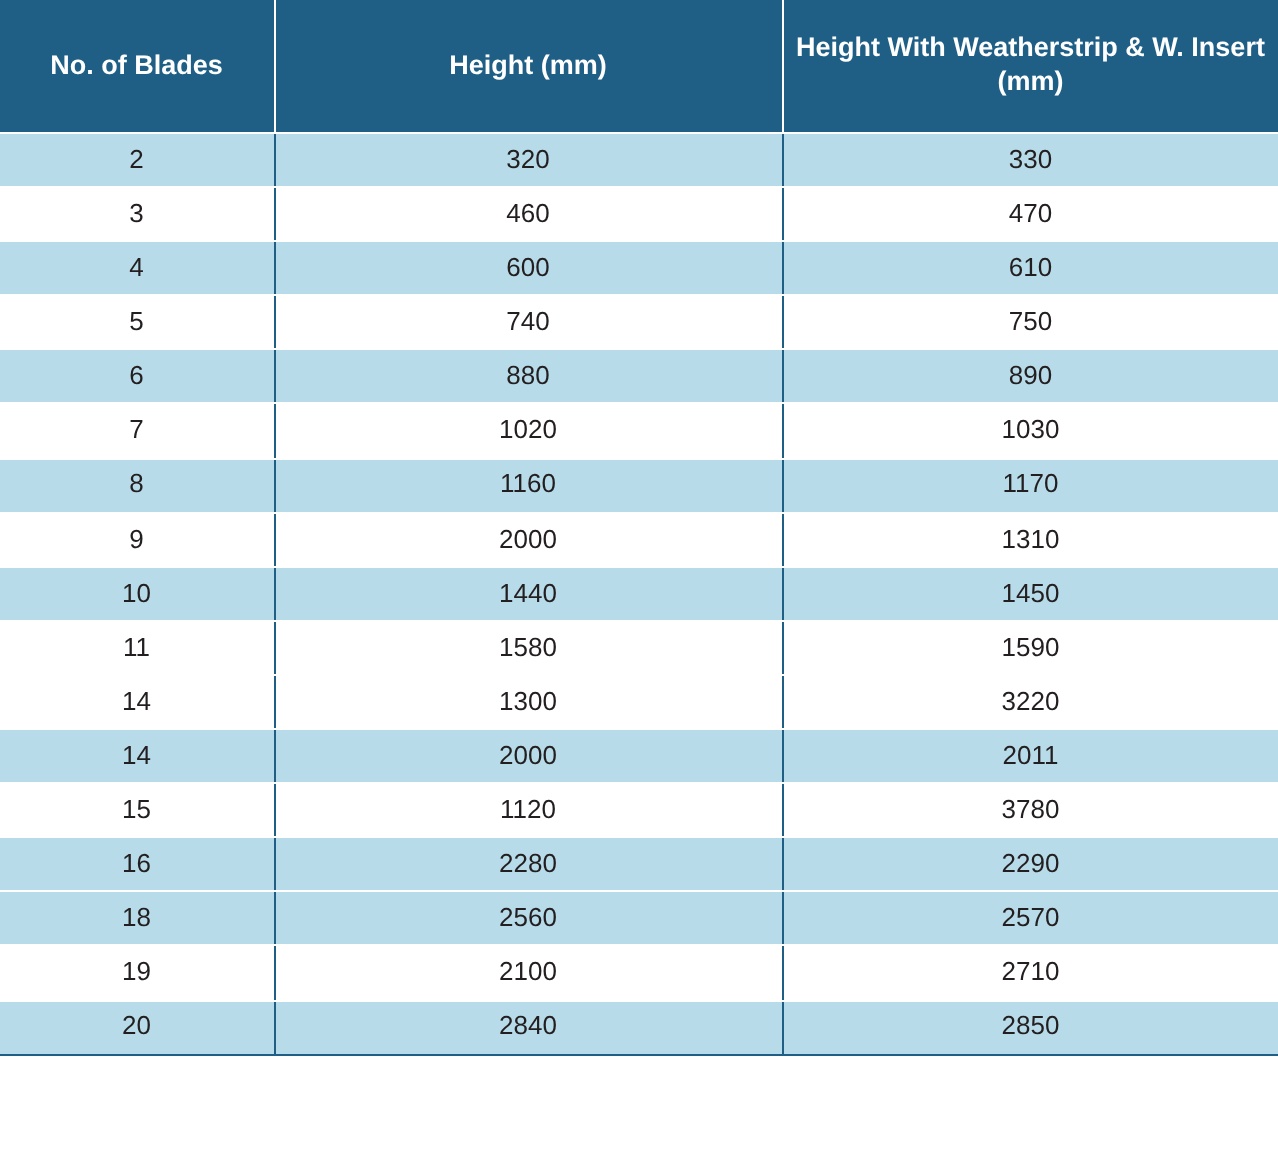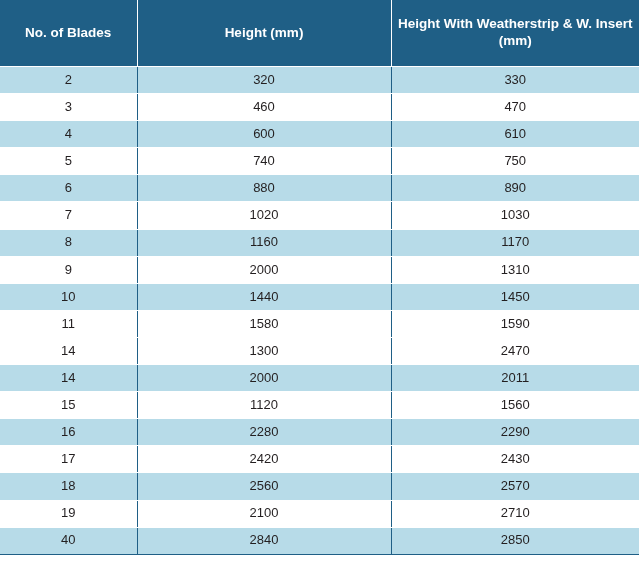--- a/index.html
+++ b/index.html
@@ -132,52 +132,47 @@
           <td>1450</td>
         </tr>
         <tr class="plain">
           <td>11</td>
           <td>1580</td>
           <td>1590</td>
         </tr>
         <tr class="plain">
           <td>14</td>
           <td>1300</td>
-          <td>2470</td>
+          <td>3220</td>
         </tr>
         <tr class="alt">
           <td>14</td>
           <td>2000</td>
           <td>2011</td>
         </tr>
         <tr class="plain">
           <td>15</td>
           <td>1120</td>
-          <td>1560</td>
+          <td>3780</td>
         </tr>
         <tr class="alt">
           <td>16</td>
           <td>2280</td>
           <td>2290</td>
-        </tr>
-        <tr class="plain">
-          <td>17</td>
-          <td>2420</td>
-          <td>2430</td>
         </tr>
         <tr class="alt">
           <td>18</td>
           <td>2560</td>
           <td>2570</td>
         </tr>
         <tr class="plain">
           <td>19</td>
           <td>2100</td>
           <td>2710</td>
         </tr>
         <tr class="alt">
-          <td>40</td>
+          <td>20</td>
           <td>2840</td>
           <td>2850</td>
         </tr>
       </tbody>
   </table>
 </div>
 
 </body></html>

